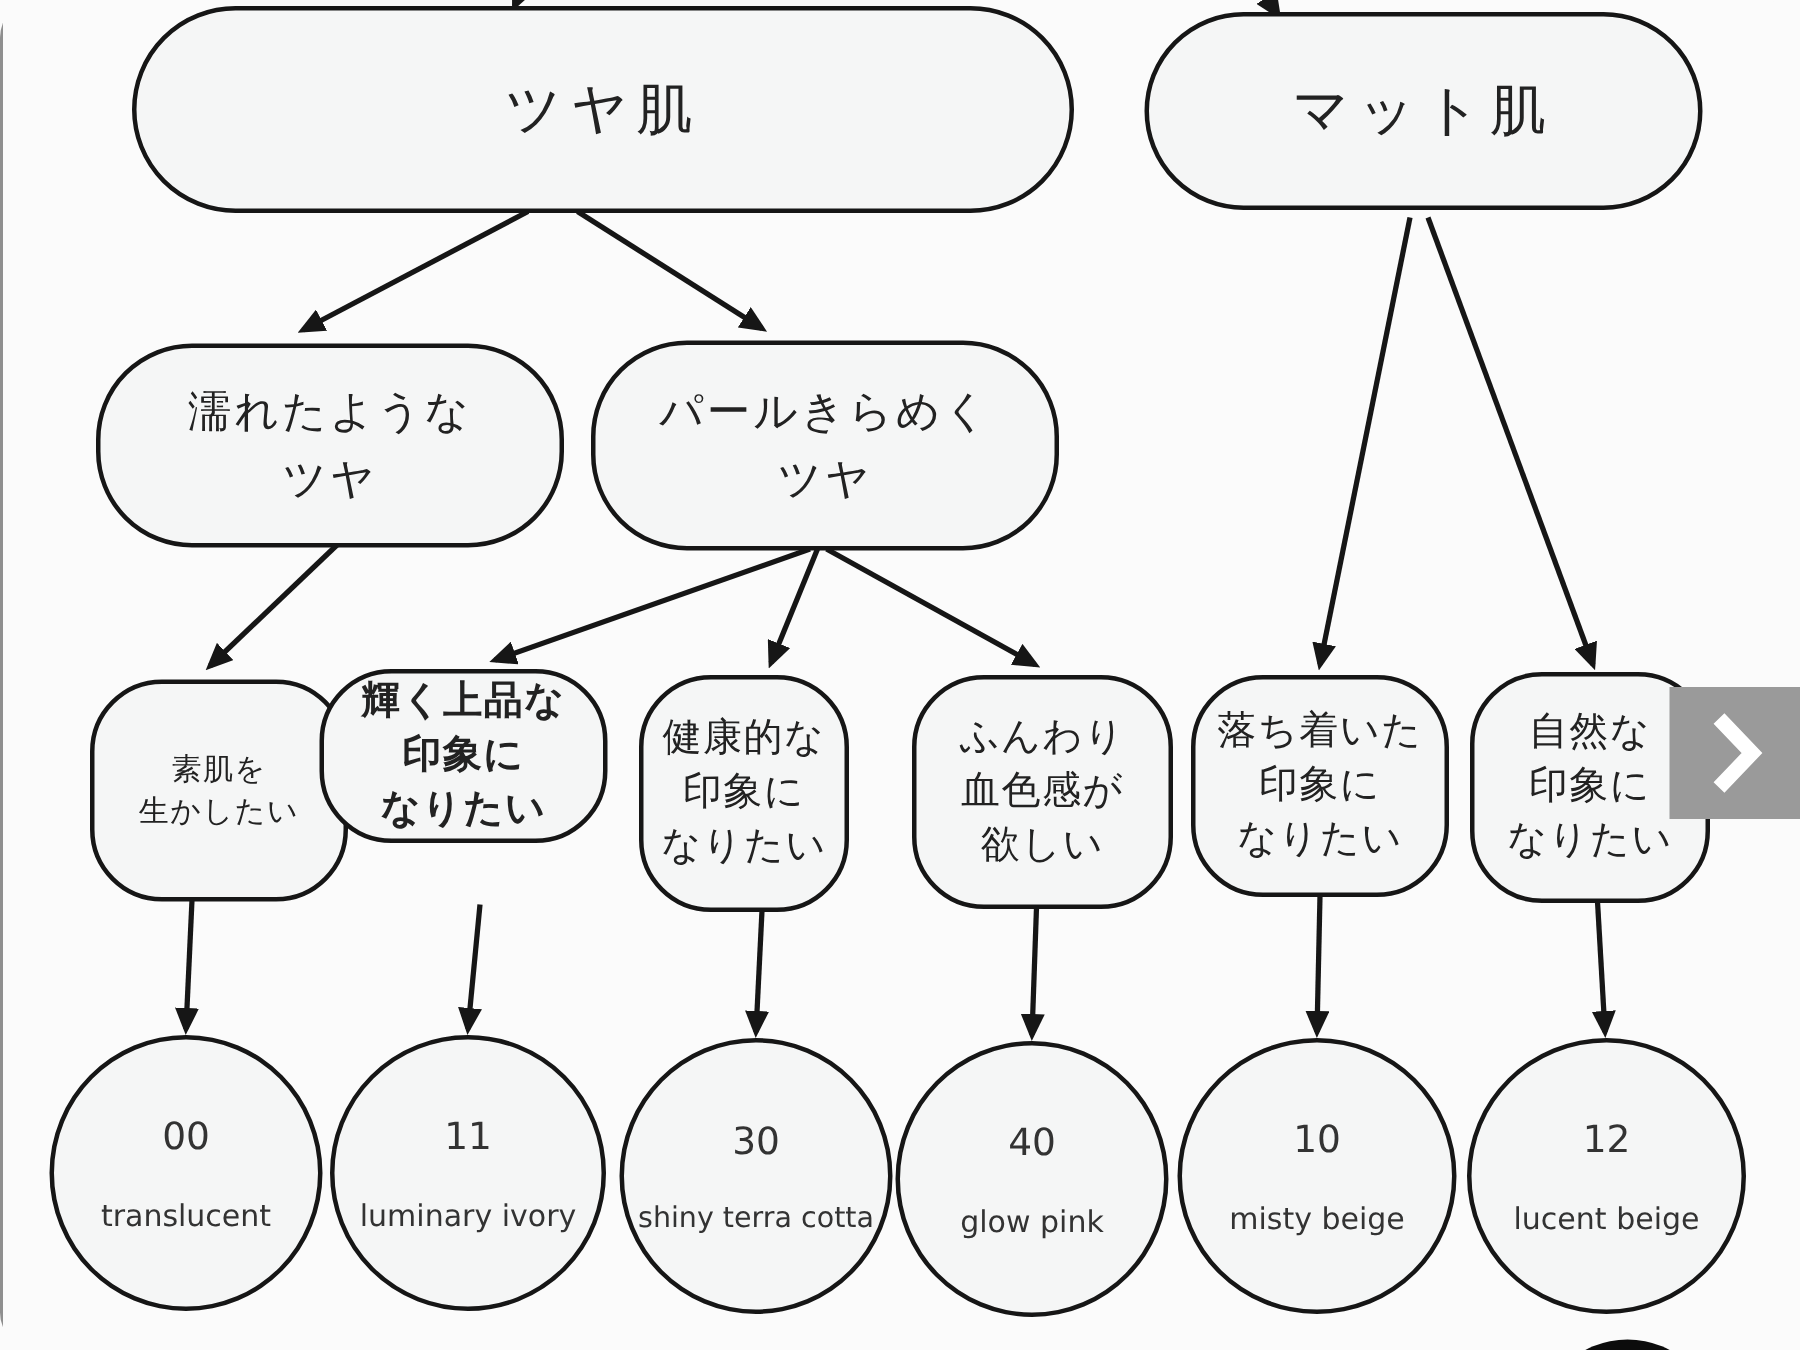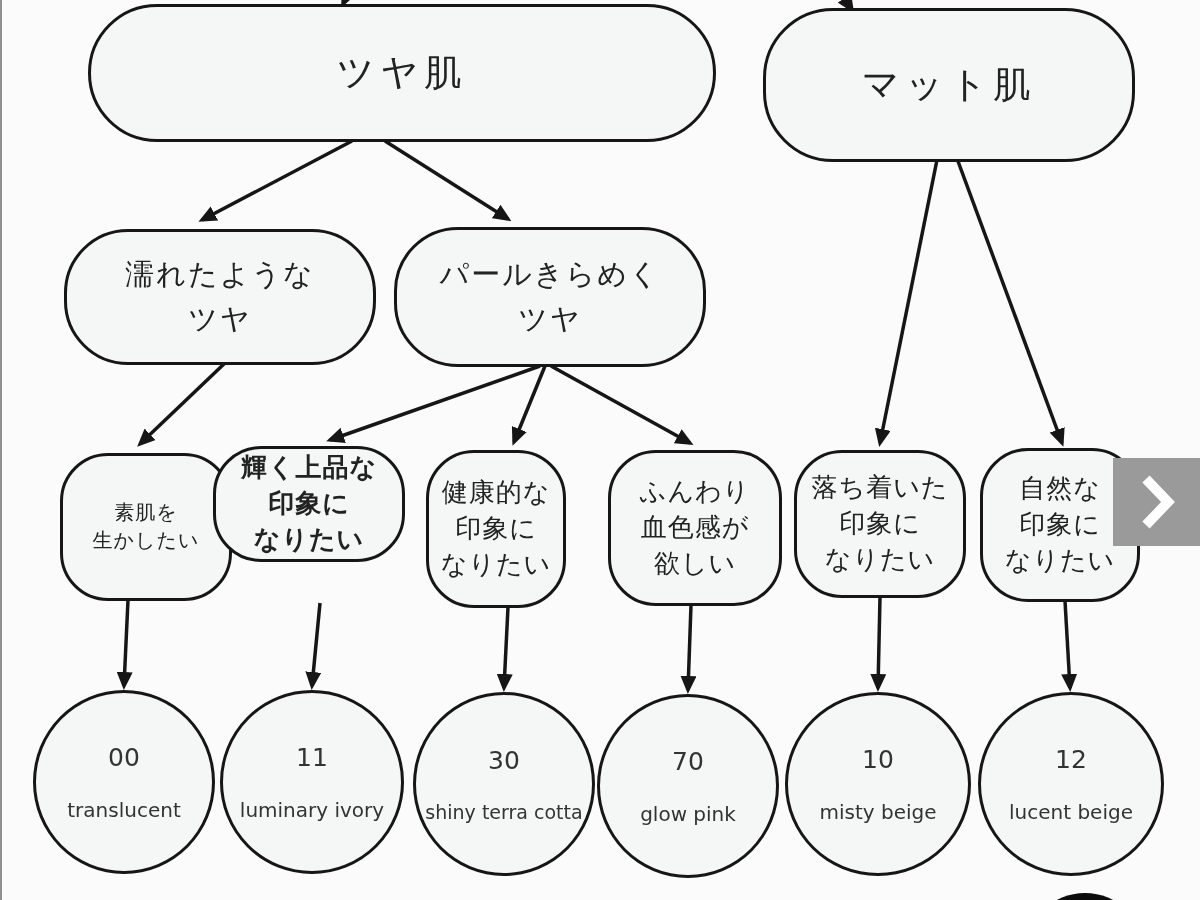--- a/index.html
+++ b/index.html
@@ -1,29 +1,29 @@
 <!DOCTYPE html>
 <html><head>
 <meta charset="utf-8">
 <style>
   html,body{margin:0;padding:0;}
   body{font-family:"DejaVu Sans","Liberation Sans",sans-serif;background:#fbfbfb;}
-  #stage{position:relative;width:1200px;height:900px;background:#fbfbfb;overflow:hidden;}
+  #stage{position:relative;width:1200px;height:900px;background:#fbfbfb;overflow:hidden;border-radius:25px;}
   #edge-line{position:absolute;left:0;top:0;width:2px;height:900px;background:#8f8f8f;}
   #connectors{position:absolute;left:0;top:0;width:1200px;height:900px;pointer-events:none;}
 
   .node{position:absolute;display:flex;align-items:center;justify-content:center;
         background:#f5f6f6;border:3px solid #161616;box-sizing:border-box;
         color:#222;text-align:center;}
   .node .lbl{white-space:pre-line;}
 
   
   .pill1{border-radius:70px;font-size:37px;letter-spacing:6px;}
   #n-tsuya{left:88px;top:4px;width:628px;height:138px;}
-  #n-matte{left:763px;top:8px;width:372px;height:154px;}
+  #n-matte{left:763px;top:8px;width:372px;height:132px;}
 
   
   .pill2{border-radius:64px;font-size:29px;line-height:1.55;letter-spacing:2px;}
   #n-nureta{left:64px;top:229px;width:312px;height:136px;}
   #n-pearl{left:394px;top:227px;width:312px;height:140px;}
 
   
   .sq{border-radius:48px;font-size:26px;line-height:1.38;letter-spacing:1px;}
   #n-suhada{left:60px;top:453px;width:172px;height:148px;font-size:20px;}
   #n-kagayaku{left:213px;top:446px;width:192px;height:116px;font-weight:bold;}
@@ -138,21 +138,21 @@
   </div>
   <div class="node circle" id="c-11">
     <span class="num">11</span>
     <span class="name">luminary ivory</span>
   </div>
   <div class="node circle" id="c-30">
     <span class="num">30</span>
     <span class="name small">shiny terra cotta</span>
   </div>
   <div class="node circle" id="c-80">
-    <span class="num">70</span>
+    <span class="num">40</span>
     <span class="name">glow pink</span>
   </div>
   <div class="node circle" id="c-10">
     <span class="num">10</span>
     <span class="name">misty beige</span>
   </div>
   <div class="node circle" id="c-12">
     <span class="num">12</span>
     <span class="name">lucent beige</span>
   </div>

